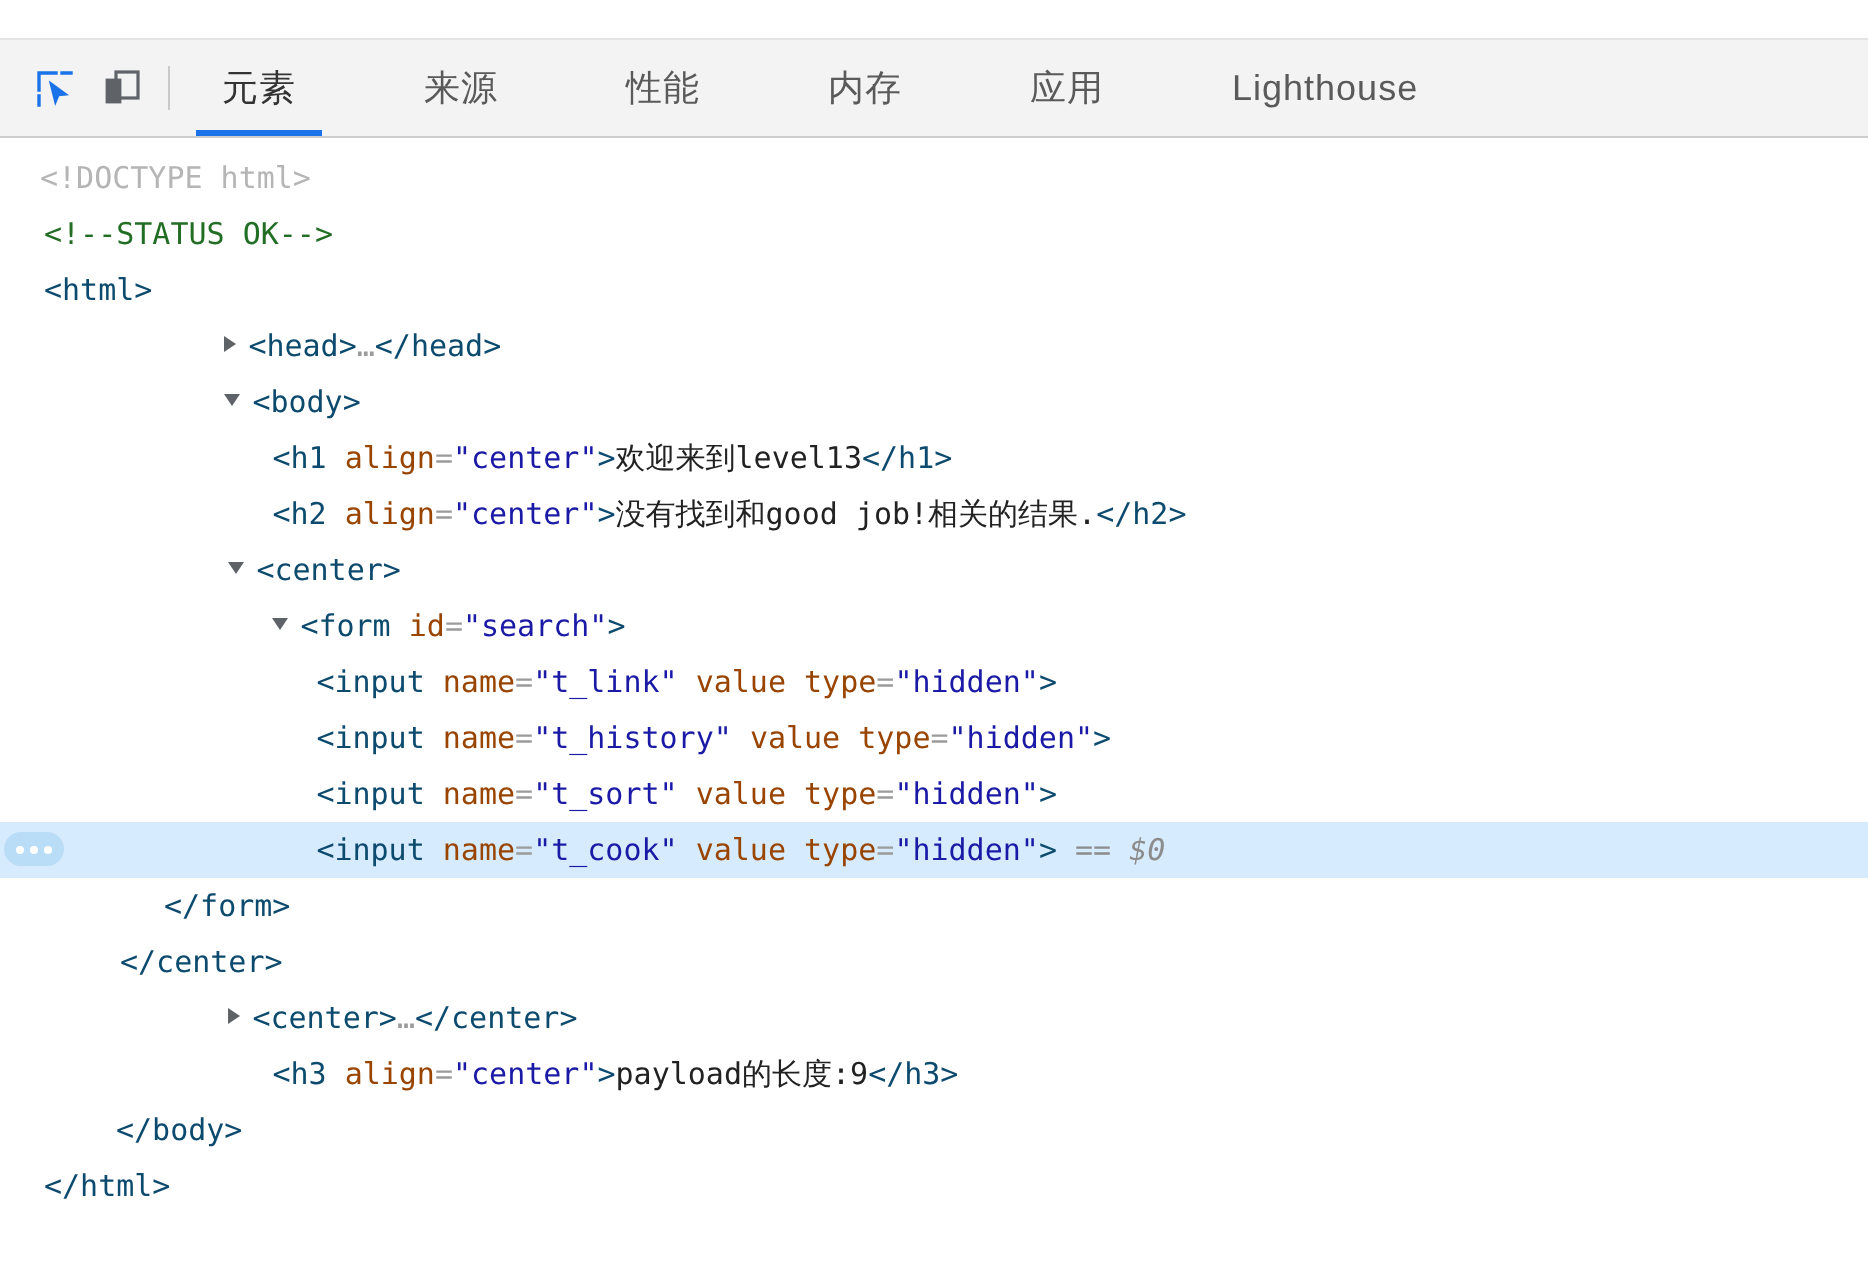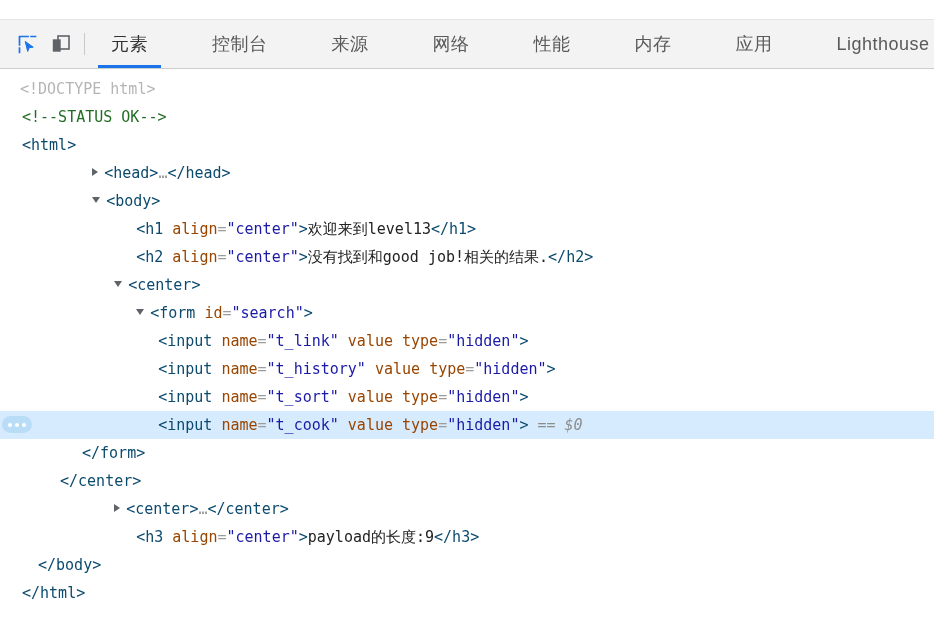--- a/index.html
+++ b/index.html
@@ -98,21 +98,21 @@
   }
   .row.selected {
     background: #d6ebfd;
   }
   .row-content {
     padding-left: 22px;
   }
 
   
   .ind-0 { padding-left: 22px; }
-  .ind-1 { padding-left: 38px; }
+  .ind-1 { padding-left: 58px; }
   .ind-2 { padding-left: 60px; text-align: right; }
   .ind-3 { padding-left: 82px; }
   .ind-4 { padding-left: 104px; }
 
   
   .tri {
     display: inline-block;
     width: 0;
     height: 0;
     margin-right: 6px;
@@ -190,27 +190,21 @@
     </svg>
   </div>
 
   <div class="tool-sep"></div>
 
   <div class="tabs">
     <div class="tab active">
         <span>元素</span>
       </div>
     <div class="tab">
-        <span>控制台</span>
-      </div>
-    <div class="tab">
         <span>来源</span>
-      </div>
-    <div class="tab">
-        <span>网络</span>
       </div>
     <div class="tab">
         <span>性能</span>
       </div>
     <div class="tab">
         <span>内存</span>
       </div>
     <div class="tab">
         <span>应用</span>
       </div>

